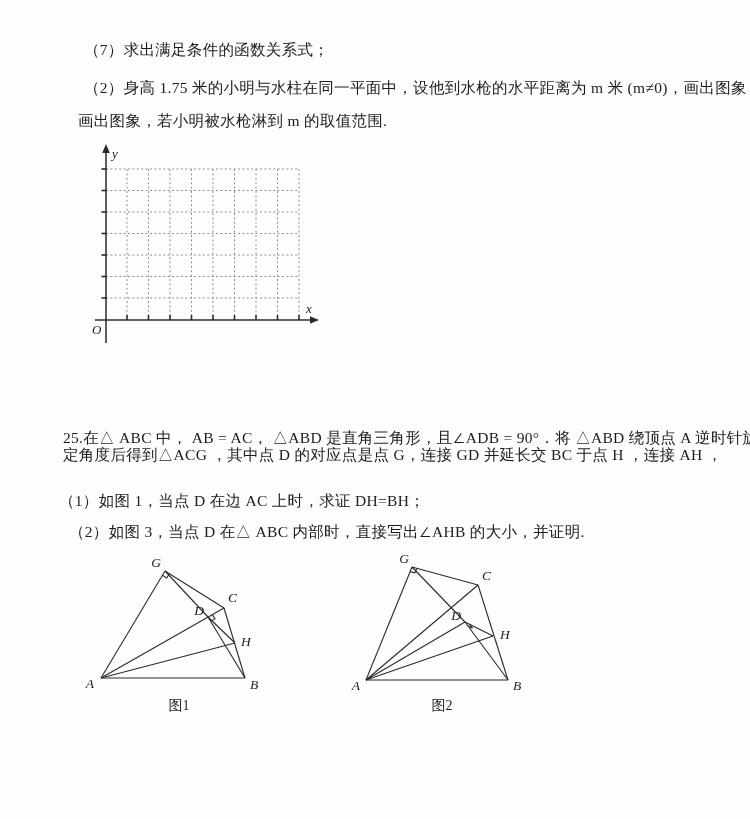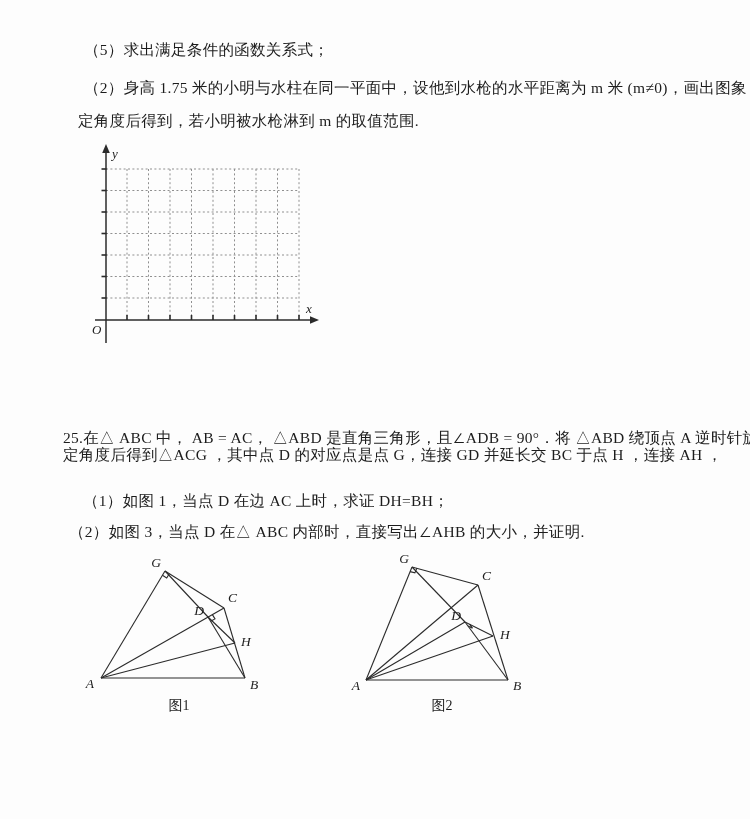--- a/index.html
+++ b/index.html
@@ -10,23 +10,23 @@
   .tline{position:absolute;white-space:nowrap;font-size:15.5px;letter-spacing:0.3px;}
   svg text{font-family:"Liberation Serif", serif;}
   .vlabel{font-style:italic;font-size:13.5px;fill:#1c1c1c;}
   .cap{font-size:14px;fill:#1c1c1c;}
   .axlabel{font-style:italic;font-size:13px;fill:#222;}
   line,polyline,path{shape-rendering:geometricPrecision;}
 </style>
 </head>
 <body>
 
-<div class="tline" style="left:84px;top:40px;">（5）求出满足条件的函数关系式；</div>
+<div class="tline" style="left:84px;top:40px;">（7）求出满足条件的函数关系式；</div>
 <div class="tline" style="left:84px;top:78px;">（2）身高 1.75 米的小明与水柱在同一平面中，设他到水枪的水平距离为 m 米 (m≠0)，画出图象，结</div>
-<div class="tline" style="left:78px;top:111px;">定角度后得到，若小明被水枪淋到 m 的取值范围.</div>
+<div class="tline" style="left:78px;top:111px;">画出图象，若小明被水枪淋到 m 的取值范围.</div>
 
 <svg width="245" height="208" viewBox="0 0 245 208" style="position:absolute;left:85px;top:143px;">
   <g stroke="#8f8f8f" stroke-width="1" stroke-dasharray="2 2.4">
     <line x1="42" y1="26" x2="42" y2="177"></line>
     <line x1="63.5" y1="26" x2="63.5" y2="177"></line>
     <line x1="85" y1="26" x2="85" y2="177"></line>
     <line x1="106.5" y1="26" x2="106.5" y2="177"></line>
     <line x1="128" y1="26" x2="128" y2="177"></line>
     <line x1="149.5" y1="26" x2="149.5" y2="177"></line>
     <line x1="171" y1="26" x2="171" y2="177"></line>
@@ -66,21 +66,21 @@
     <line x1="192.5" y1="172" x2="192.5" y2="177"></line>
     <line x1="214" y1="172" x2="214" y2="177"></line>
   </g>
   <text class="axlabel" x="27" y="15">y</text>
   <text class="axlabel" x="221" y="170">x</text>
   <text class="axlabel" x="7" y="191">O</text>
 </svg>
 
 <div class="tline" style="left:63px;top:428px;">25.在△ ABC 中， AB = AC，  △ABD 是直角三角形，且∠ADB = 90°．将 △ABD 绕顶点 A 逆时针旋转一</div>
 <div class="tline" style="left:63px;top:445px;text-align:right;">定角度后得到△ACG ，其中点 D 的对应点是点 G，连接 GD 并延长交 BC 于点 H ，连接 AH ，</div>
-<div class="tline" style="left:83px;top:491px;">（1）如图 1，当点 D 在边 AC 上时，求证 DH=BH；</div>
+<div class="tline" style="left:59px;top:491px;">（1）如图 1，当点 D 在边 AC 上时，求证 DH=BH；</div>
 <div class="tline" style="left:69px;top:522px;">（2）如图 3，当点 D 在△ ABC 内部时，直接写出∠AHB 的大小，并证明.</div>
 
 <svg width="210" height="165" viewBox="0 0 210 165" style="position:absolute;left:75px;top:552px;">
   <g stroke="#2b2b2b" stroke-width="1.1" fill="none">
     <line x1="26" y1="126" x2="170" y2="126"></line>
     <line x1="26" y1="126" x2="90" y2="19"></line>
     <line x1="26" y1="126" x2="149" y2="56"></line>
     <line x1="26" y1="126" x2="160" y2="91"></line>
     <line x1="90" y1="19" x2="149" y2="56"></line>
     <line x1="90" y1="19" x2="133" y2="65"></line>

